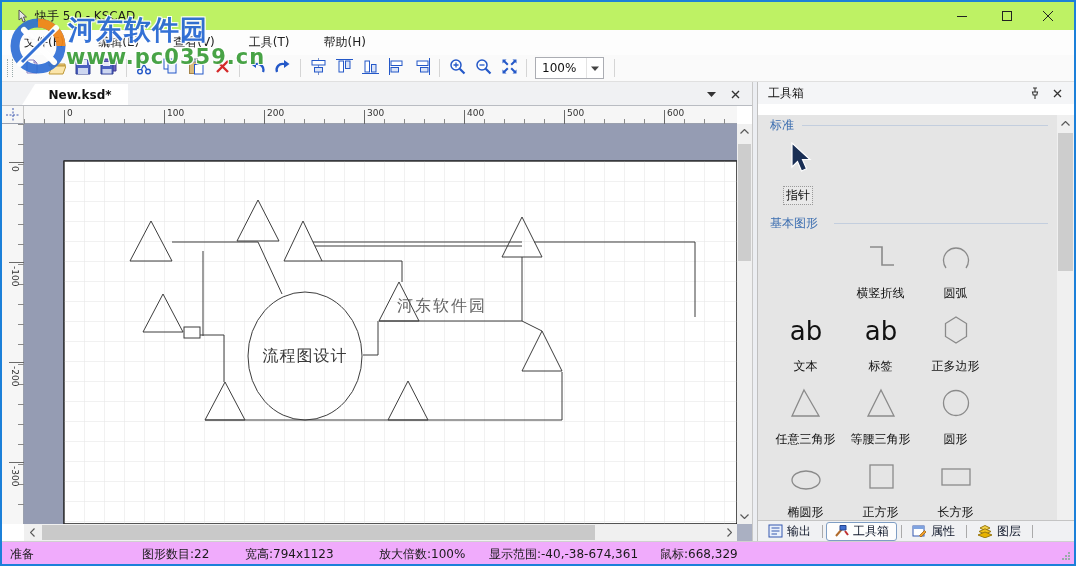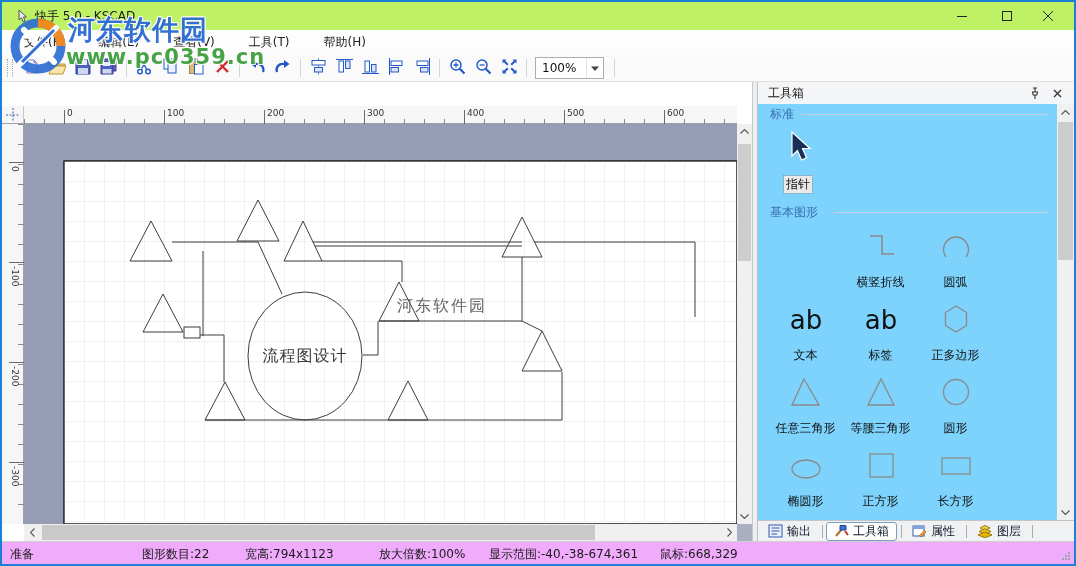--- a/index.html
+++ b/index.html
@@ -50,21 +50,21 @@
   .sc-arrow{position:absolute;display:flex;align-items:center;justify-content:center;background:#f0f0f0;}
   .v-up{left:0;top:0;width:15px;height:15px}.v-dn{left:0;bottom:0;width:15px;height:15px}
   .h-lf{left:0;top:0;width:16px;height:17px}.h-rt{right:0;top:0;width:16px;height:17px}
   .v-thumb{position:absolute;left:1px;top:20px;width:13px;height:117px;background:#cdcdcd;}
   .h-thumb{position:absolute;left:18px;top:1px;width:553px;height:15px;background:#c9c9c9;}
   
   .panel{position:absolute;left:755px;top:0;width:317px;height:459px;background:#fff;border-left:1px solid #c0c0c0;box-sizing:border-box;}
   .panel-header{position:absolute;left:0;top:0;width:100%;height:22px;background:#f4f5f7;display:flex;align-items:center;padding-left:10px;box-sizing:border-box;font-size:12px;color:#111;}
   .ph-btn{position:absolute;top:3px;width:18px;height:16px;display:flex;align-items:center;justify-content:center;}
   .ph-pin{right:30px}.ph-close{right:8px}
-  .panel-body{position:absolute;left:0;top:22px;width:100%;height:416px;background:#7dd3fc;overflow:hidden;}
+  .panel-body{position:absolute;left:0;top:33px;width:100%;height:416px;background:#e5e5e5;overflow:hidden;}
   .tb-section-h{position:absolute;left:12px;right:26px;height:15px;display:flex;align-items:center;}
   .tb-section-h .t{color:#3c6eb0;font-size:12px;white-space:nowrap;margin-right:8px;}
   .tb-section-h .ln{flex:1;height:1px;background:#c3cede;}
   .tb-item{position:absolute;width:75px;text-align:center;}
   .tb-icon{display:block;height:40px;display:flex;align-items:flex-end;justify-content:center;}
   .tb-label{display:inline-block;font-size:12px;color:#111;margin-top:10px;white-space:nowrap;}
   .tb-label.sel{background:#e9e9e9;outline:1px dotted #9a9a9a;padding:0 2px;}
   .pb-scroll{position:absolute;right:0;top:0;width:17px;height:416px;background:#f0f0f0;}
   .pb-up{left:0;top:0;width:17px;height:16px}.pb-dn{left:0;bottom:0;width:17px;height:16px}
   .pb-thumb{position:absolute;left:1px;top:18px;width:15px;height:138px;background:#cdcdcd;}
@@ -263,20 +263,33 @@
           <svg width="8" height="5" viewBox="0 0 8 5">
             <path d="M0,0.5 L8,0.5 L4,5 Z" fill="#444"></path>
           </svg>
         </span>
       </span>
       <span class="tb-sep" style="margin-left: 10px;"></span>
     </div>
 
   <div class="workspace">
     <div class="doc-area">
+      <div class="tabbar">
+        <div class="doc-tab" id="doc-tab">New.ksd*</div>
+        <span class="tab-mini-btn tab-drop">
+          <svg width="9" height="6" viewBox="0 0 9 6">
+              <path d="M0,1 L9,1 L4.5,6 Z" fill="#333"></path>
+            </svg>
+        </span>
+        <span class="tab-mini-btn tab-close">
+          <svg width="9" height="9" viewBox="0 0 9 9">
+              <path d="M1,1 L8,8 M8,1 L1,8" stroke="#333" stroke-width="1.4"></path>
+            </svg>
+        </span>
+      </div>
       <div class="ruler-corner">
         <svg width="14" height="14" viewBox="0 0 14 14">
             <path d="M7,0 V14 M0,7 H14" stroke="#3a56b0" stroke-width="1" stroke-dasharray="2,1.5"></path>
           </svg>
       </div>
       <div class="hruler" id="hruler"><svg width="713" height="18" xmlns="http://www.w3.org/2000/svg">
             <line x1="0.5" y1="13" x2="0.5" y2="18" stroke="#8a8a8a" stroke-width="1"></line>
             <line x1="20.5" y1="13" x2="20.5" y2="18" stroke="#8a8a8a" stroke-width="1"></line>
             <line x1="40.5" y1="13" x2="40.5" y2="18" stroke="#8a8a8a" stroke-width="1"></line>
             <line x1="60.5" y1="13" x2="60.5" y2="18" stroke="#8a8a8a" stroke-width="1"></line>

